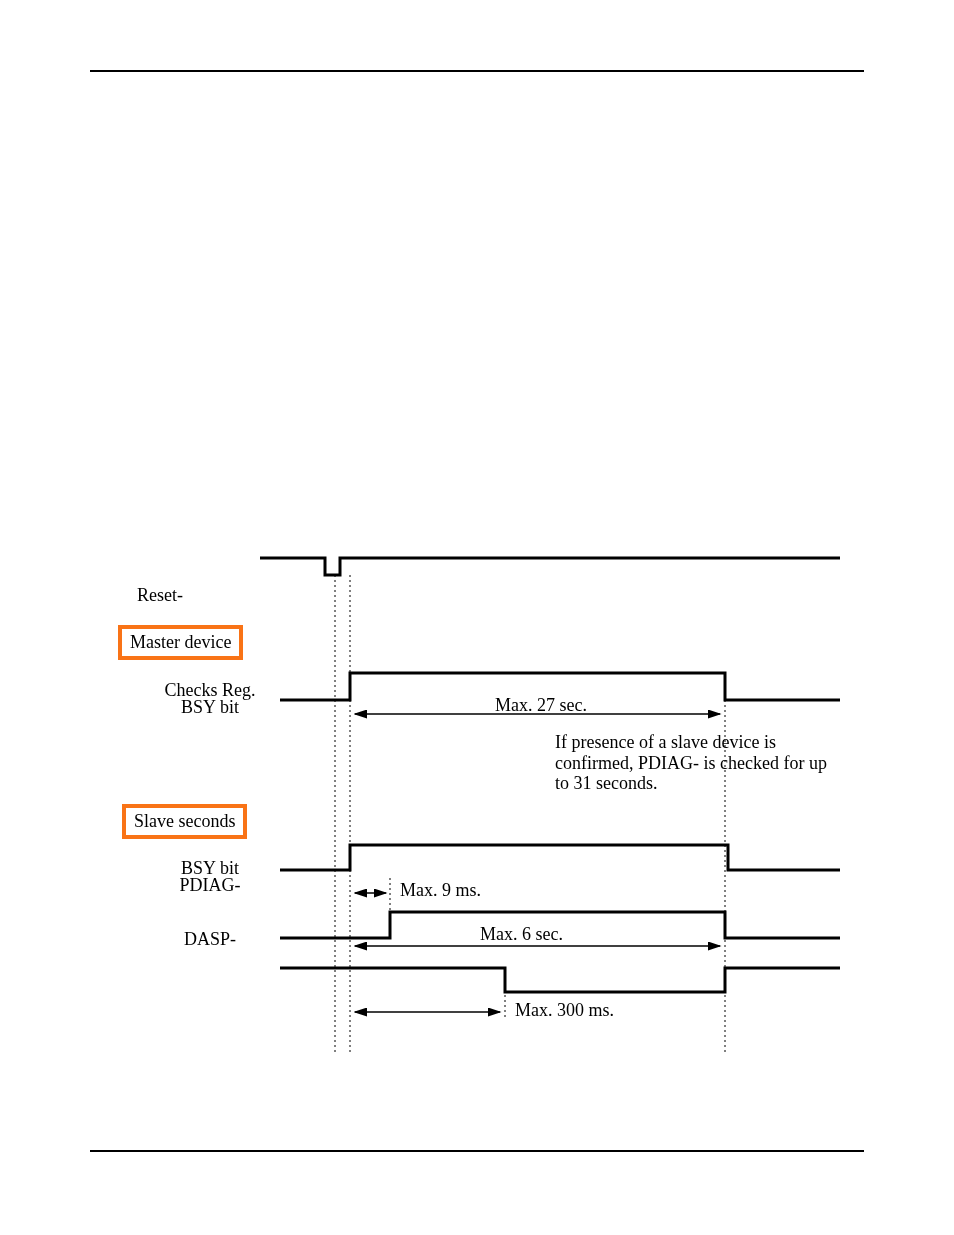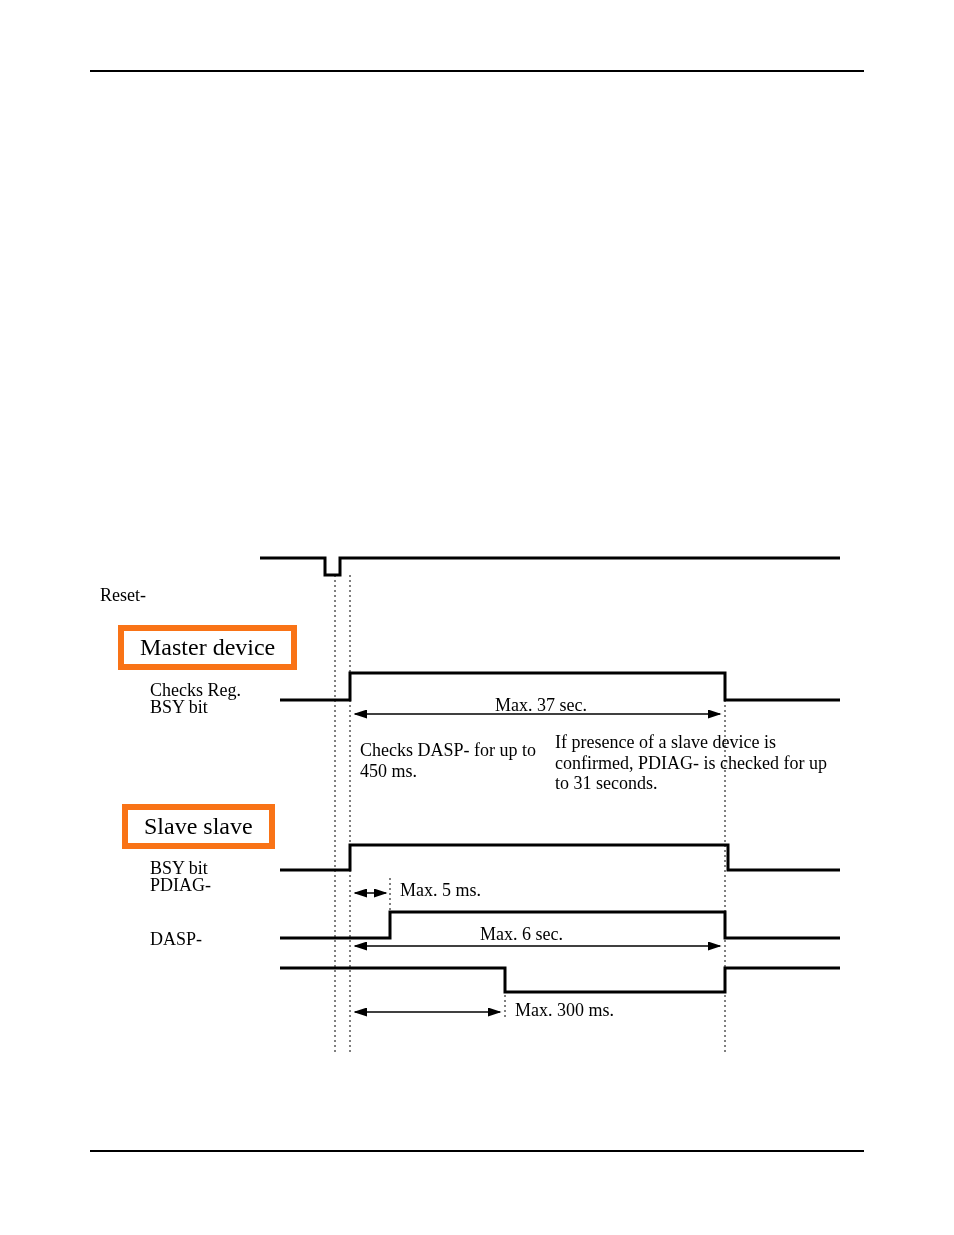--- a/index.html
+++ b/index.html
@@ -1,46 +1,45 @@
 <!DOCTYPE html>
 <html><head>
 <meta charset="utf-8">
 <style>
   html,body{margin:0;padding:0;background:#fff;font-family:"Times New Roman",serif}
   .page{width:954px;height:1235px;position:relative}
   .hr{position:absolute;left:90px;right:90px;border-top:2px solid #000}
-  .box{position:absolute;border:6px solid #f97316;padding:3px 16px;font-size:24px}
-  .lbl{position:absolute;font-size:18px;text-align:left}
+  .box{position:absolute;border:4px solid #f97316;padding:3px 8px;font-size:18px}
+  .lbl{position:absolute;font-size:18px;text-align:center}
   .txt{position:absolute;font-size:18px}
   svg{position:absolute;top:0;left:0}
 </style>
 </head>
 <body>
 
 <div class="page">
   <div class="hr" style="top:70px"></div>
   <div class="hr" style="top:1150px"></div>
 
   <div class="lbl" style="left:100px;top:585px;width:120px">Reset-</div>
 
   <div class="box" style="left:118px;top:625px"><span>Master device</span></div>
 
   <div class="lbl" style="left:150px;top:680px;width:120px">Checks Reg.</div>
   <div class="lbl" style="left:150px;top:697px;width:120px">BSY bit</div>
 
-  <div class="box" style="left:122px;top:804px"><span>Slave slave</span></div>
+  <div class="box" style="left:122px;top:804px"><span>Slave seconds</span></div>
 
   <div class="lbl" style="left:150px;top:858px;width:120px">BSY bit</div>
   <div class="lbl" style="left:150px;top:875px;width:120px">PDIAG-</div>
   <div class="lbl" style="left:150px;top:929px;width:120px">DASP-</div>
 
-  <div class="txt" style="left:495px;top:695px">Max. 37 sec.</div>
-  <div class="txt" style="left:360px;top:740px;width:190px;line-height:1.15">Checks DASP- for up to 450 ms.</div>
+  <div class="txt" style="left:495px;top:695px">Max. 27 sec.</div>
   <div class="txt" style="left:555px;top:732px;width:280px;line-height:1.15">If presence of a slave device is confirmed, PDIAG- is checked for up to 31 seconds.</div>
-  <div class="txt" style="left:400px;top:880px">Max. 5 ms.</div>
+  <div class="txt" style="left:400px;top:880px">Max. 9 ms.</div>
   <div class="txt" style="left:480px;top:924px">Max. 6 sec.</div>
   <div class="txt" style="left:515px;top:1000px">Max. 300 ms.</div>
 
   <svg width="954" height="1235">
     <defs>
       <marker id="ah" markerWidth="10" markerHeight="10" refX="8" refY="3" orient="auto">
         <path d="M0,0 L9,3 L0,6 Z" fill="#000"></path>
       </marker>
       <marker id="ahR" markerWidth="10" markerHeight="10" refX="1" refY="3" orient="auto">
         <path d="M9,0 L0,3 L9,6 Z" fill="#000"></path>

